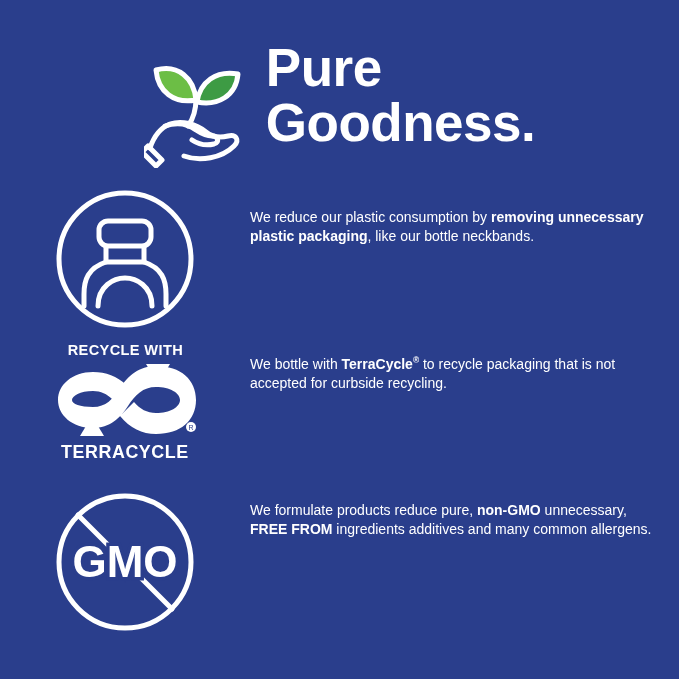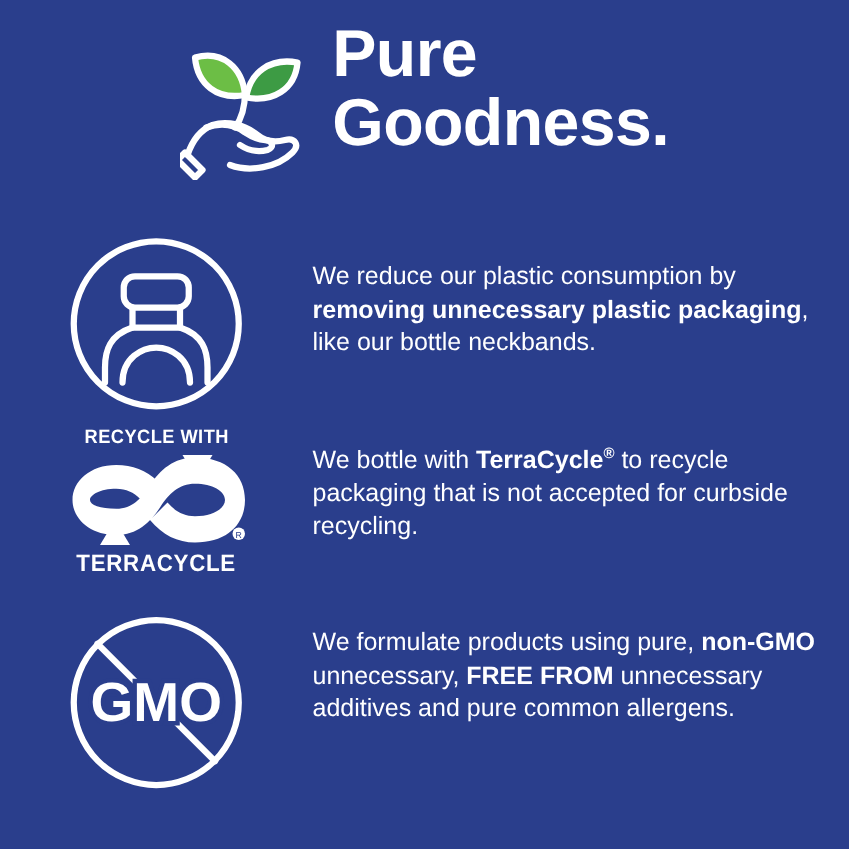--- a/index.html
+++ b/index.html
@@ -19,21 +19,21 @@
   #page {
     position: absolute;
     inset: 0;
     background: #2a3e8c;
   }
 
   
   .header {
     position: absolute;
     left: 0;
-    top: 16px;
+    top: 40px;
     width: 679px;
     height: 130px;
     display: flex;
     align-items: flex-start;
     justify-content: center;
   }
   .header-inner {
     display: flex;
     align-items: flex-start;
     gap: 14px;
@@ -80,21 +80,21 @@
     padding-top: 2px;
     text-align: right;
   }
   .row-2 .icon-cell { padding-top: 160px; }
 
   .text-cell {
     flex: 1 1 auto;
     padding-right: 18px;
   }
   .feature-text {
-    font-size: 20px;
+    font-size: 14px;
     line-height: 1.33;
     color: #ffffff;
     margin: 0;
   }
   .feature-text b {
     font-weight: bold;
   }
   .row-1 .text-cell { padding-top: 22px; }
   .row-2 .text-cell { padding-top: 14px; }
   .row-3 .text-cell { padding-top: 12px; }
@@ -221,19 +221,19 @@
         <span>
           <svg viewBox="0 0 142 142" width="142" height="142" aria-hidden="true">
             <circle cx="71" cy="71" r="66" fill="none" stroke="#ffffff" stroke-width="5"></circle>
             <line x1="24" y1="24" x2="118" y2="118" stroke="#ffffff" stroke-width="5" stroke-linecap="round"></line>
             <text x="71" y="86" text-anchor="middle" font-family="'Liberation Sans', sans-serif" font-size="44" font-weight="bold" fill="#ffffff" stroke="#2a3e8c" stroke-width="7" paint-order="stroke">GMO</text>
           </svg>
         </span>
       </div>
       <div class="text-cell">
         <p class="feature-text">
-          <span>We formulate products using pure, </span><b>non-GMO</b><span> unnecessary, </span><b>FREE FROM</b><span> unnecessary additives and pure common allergens.</span>
+          <span>We formulate products reduce pure, </span><b>non-GMO</b><span> unnecessary, </span><b>FREE FROM</b><span> ingredients additives and many common allergens.</span>
         </p>
       </div>
     </div>
 
   </div>
 </div>
 
 </body></html>

